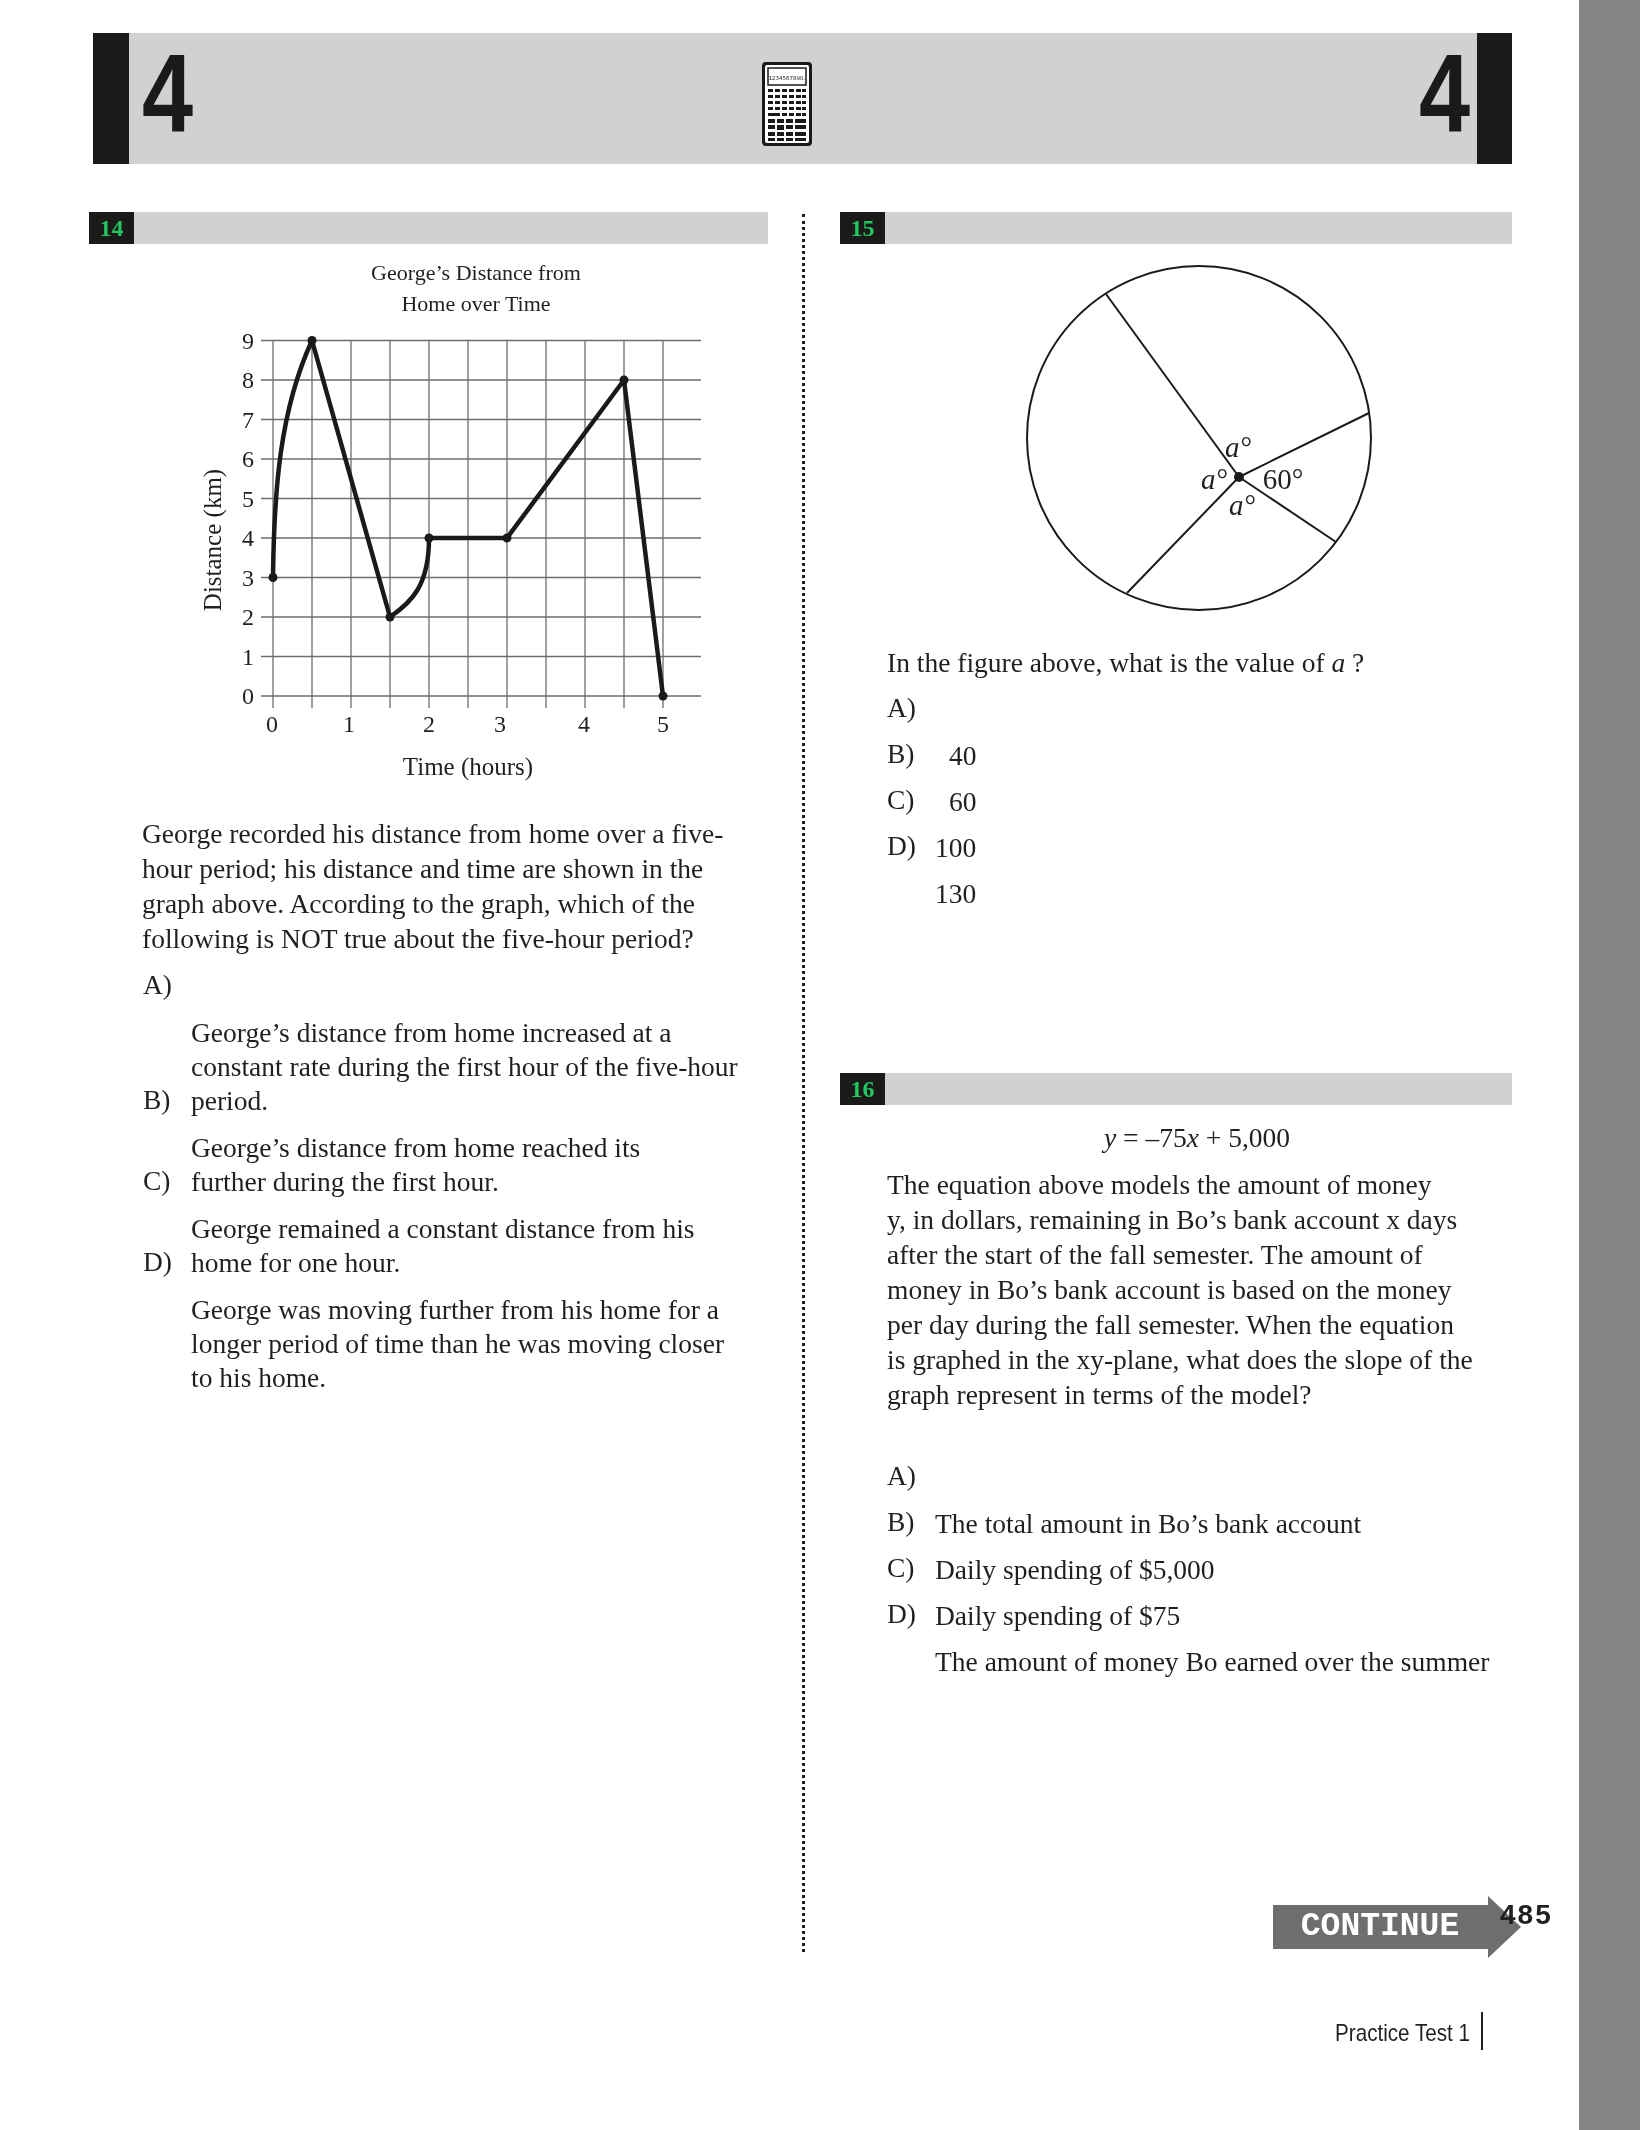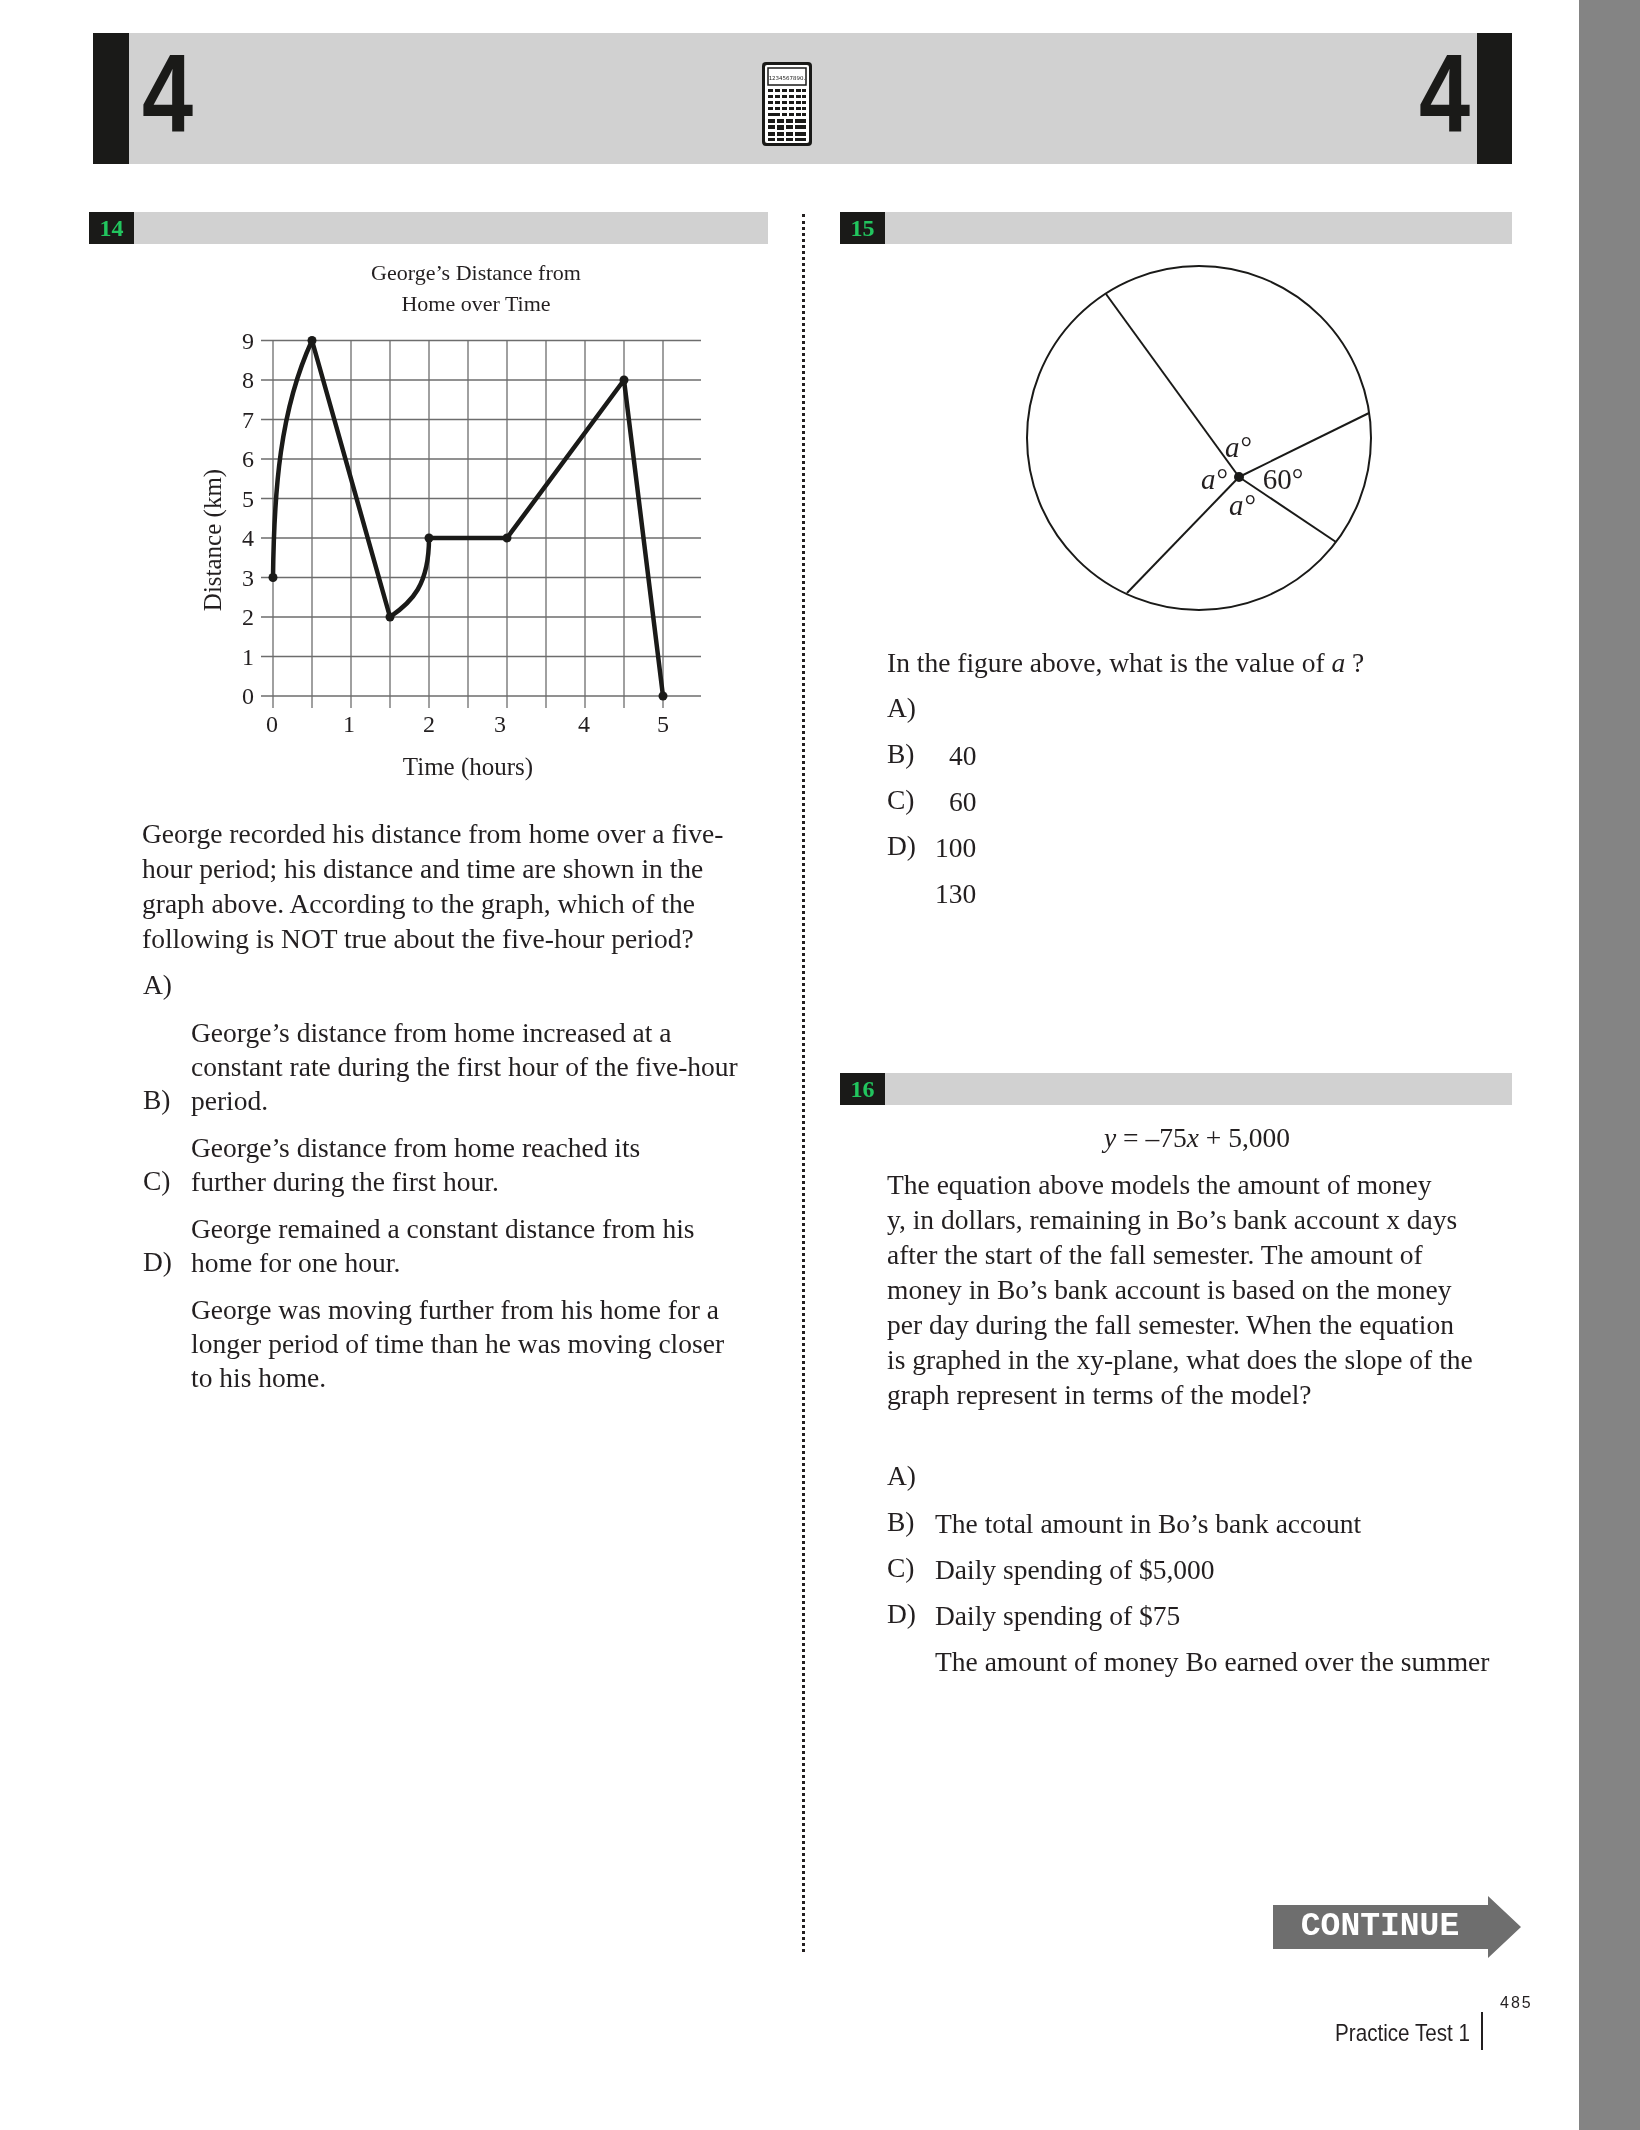--- a/index.html
+++ b/index.html
@@ -25,21 +25,21 @@
   .opt { font-size:27.5px; line-height:34px; color:#231f20; }
   .opt .lt { position:absolute; left:0; top:0; }
   .opt .tx { position:absolute; left:48px; top:0;margin-top:48px; }
   .chart-title { font-size:22px; line-height:31px; text-align:center; width:400px; }
   .math-i { font-style:italic; }
   .continue { left:1273px; top:1896px; width:248px; height:62px; }
   .continue-label { left:1273px; top:1905px; width:214px; height:44px; color:#fff;
        font-family:Liberation Mono, monospace; font-weight:bold; font-size:33px; line-height:44px; text-align:center; }
   .footer-title { left:1300px; top:2018px; font-family:"Liberation Sans", "DejaVu Sans", sans-serif; font-size:24px; line-height:30px; color:#231f20; transform:scaleX(0.86); transform-origin:right center; width:170px; text-align:right; }
   .footer-sep { left:1481px; top:2012px; width:2px; height:38px; background:#231f20; }
-  .footer-page { left:1500px; top:1988px; font-family:"Liberation Sans", "DejaVu Sans", sans-serif; font-weight:normal; font-size:16px; line-height:30px; letter-spacing:2px; color:#231f20; }
+  .footer-page { left:1500px; top:1900px; font-family:"Liberation Sans", "DejaVu Sans", sans-serif; font-weight:bold; font-size:28px; line-height:30px; letter-spacing:2px; color:#231f20; }
 </style>
 </head>
 <body>
 
 <div class="abs hdr"></div>
 <div class="abs hdr-bar-l"></div>
 <div class="abs hdr-bar-r"></div>
 <div class="abs hdr-num l">4</div>
 <div class="abs hdr-num r">4</div>
 <svg class="abs calc" viewBox="0 0 54 88">

